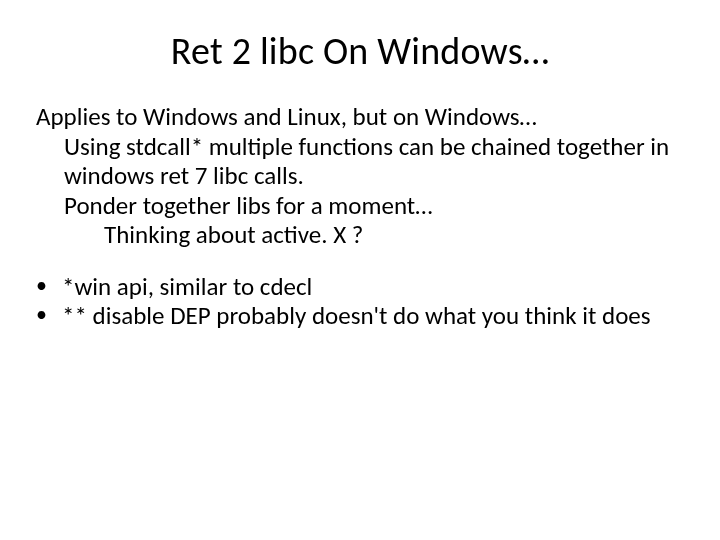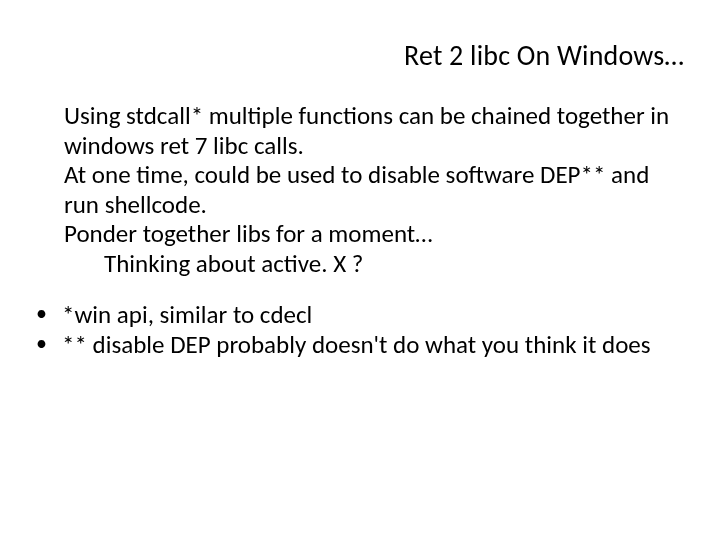--- a/index.html
+++ b/index.html
@@ -12,24 +12,24 @@
     color: #000000;
   }
   .slide {
     box-sizing: border-box;
     width: 720px;
     height: 540px;
     padding: 28px 36px 20px 36px;
     position: relative;
   }
   .title {
-    font-size: 28px;
+    font-size: 38px;
     font-weight: 400;
-    text-align: right;
-    margin: 10px 0 28px 0;
+    text-align: center;
+    margin: 0 0 28px 0;
     letter-spacing: 0.2px;
   }
   .body {
     font-size: 25px;
     line-height: 1.18;
   }
   .lvl0 { margin-left: 0; }
   .lvl1 { margin-left: 28px; }
   .lvl2 { margin-left: 68px; }
   .gap {
@@ -53,24 +53,24 @@
 </style>
 </head>
 <body>
 
 <div class="slide">
 
   <h1 class="title">Ret 2 libc On Windows…</h1>
 
   <div class="body">
 
+    <div class="lvl0">Applies to Windows and Linux, but on Windows…</div>
 
     <div class="lvl1">Using stdcall* multiple functions can be chained together in windows ret 7 libc calls.</div>
 
-    <div class="lvl1">At one time, could be used to disable software DEP** and run shellcode.</div>
 
     <div class="lvl1">Ponder together libs for a moment…</div>
 
     <div class="lvl2">Thinking about active. X ?</div>
 
     <div class="gap"></div>
 
     <div class="bullet">
       <span class="dot">•</span>
       <span class="txt">*win api, similar to cdecl</span>

